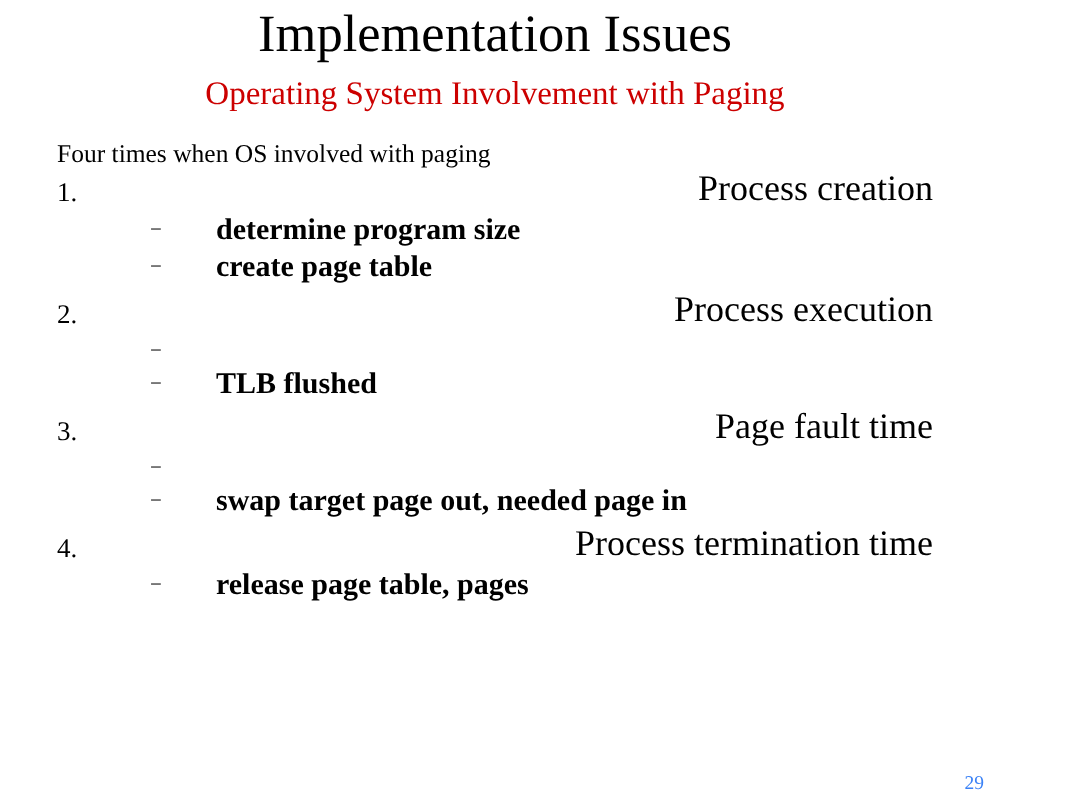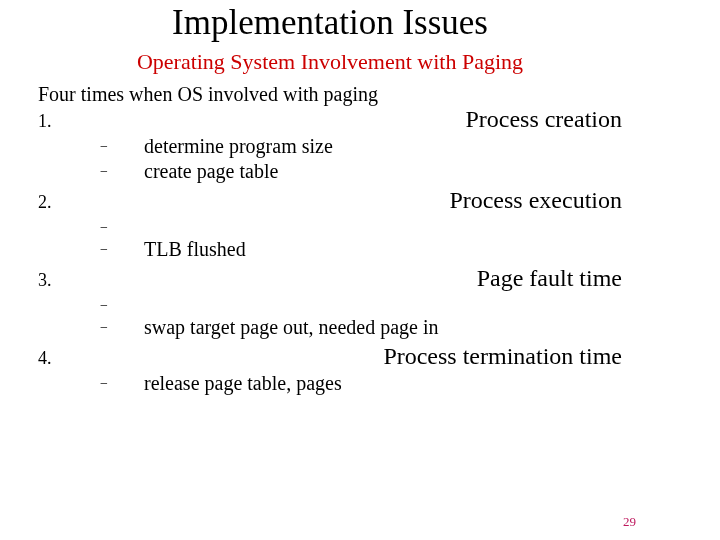--- a/index.html
+++ b/index.html
@@ -26,22 +26,22 @@
     line-height: 1.1;
     margin-top: 0;
   }
   .subtitle {
     text-align: center;
     font-size: 22px;
     color: #cc0000;
     margin-top: 6px;
   }
   .lead {
-    font-size: 20px;
-    margin-top: 8px;
+    font-size: 17px;
+    margin-top: 18px;
   }
   .num-row {
     display: flex;
     font-size: 24px;
     margin-top: 0px;
   }
   .num {
     width: 48px;
     font-size: 18px;
     padding-top: 5px;
@@ -53,27 +53,27 @@
     margin-top: 2px;
   }
   .dash {
     width: 44px;
     text-align: left;
     padding-left: 62px;
     font-size: 14px;
     box-sizing: content-box;
     padding-top: 4px;
   }
-  .sub-text { flex: 1; }
+  .sub-text { flex: 1; font-weight: bold; }
   .pagenum {
     position: absolute;
-    right: 24px;
+    right: 4px;
     bottom: 10px;
     font-size: 13px;
-    color: #be185d;
+    color: #3b82f6;
   }
 </style>
 </head>
 <body>
 
 <div class="slide">
 
   <div class="title">Implementation Issues</div>
   <div class="subtitle">Operating System Involvement with Paging</div>
 

